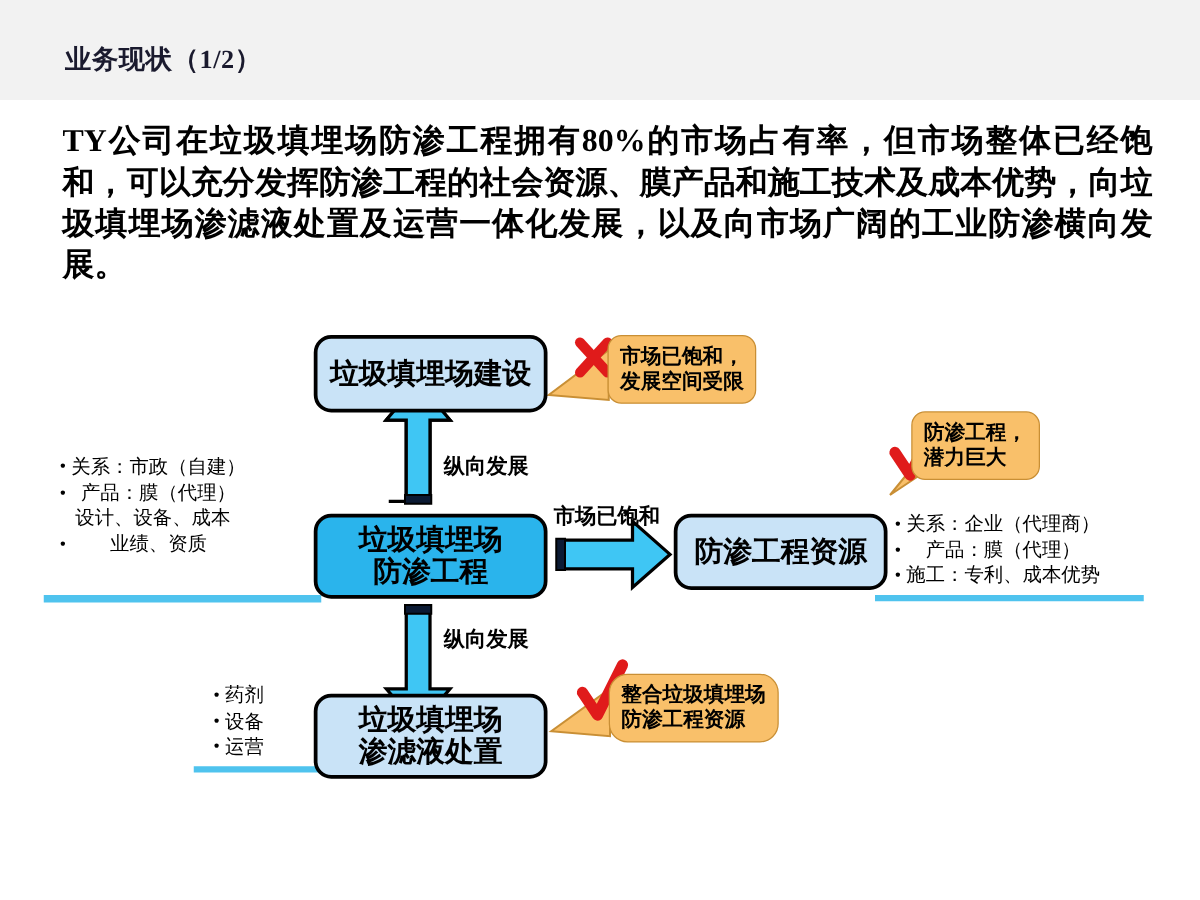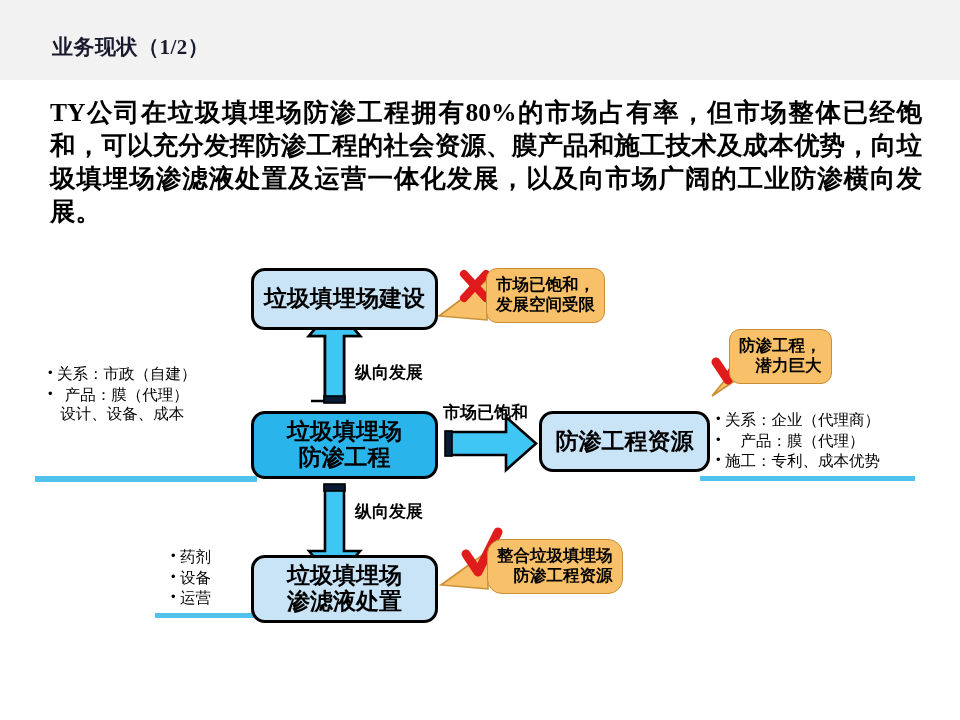--- a/index.html
+++ b/index.html
@@ -113,21 +113,21 @@
     position: absolute;
     box-sizing: border-box;
     background: #f9c06a;
     border: 1.6px solid #c98f35;
     border-radius: 11px;
     color: #000000;
     font-weight: bold;
     font-size: 16.5px;
     line-height: 1.22;
     padding: 6px 9px 7px 9px;
-    text-align: right;
+    text-align: left;
     font-family: "Liberation Serif", "DejaVu Serif", serif;
     white-space: nowrap;
   }
   #callout-market-saturated { left: 486px; top: 24px; }
   #callout-market-broad     { left: 729px; top: 85px; }
   #callout-integrate-res    { left: 487px; top: 295px; border-radius: 15px; }
   .callout-line { display: block; }
 
   
   .bullet-list {
@@ -257,20 +257,21 @@
     </div>
 
     <div class="arrow-label" id="label-vertical-up">纵向发展</div>
     <div class="arrow-label" id="label-horizontal">市场已饱和</div>
     <div class="arrow-label" id="label-vertical-down">纵向发展</div>
 
     <div class="bullet-list" id="bullets-left-top">
       <span class="li">关系：市政（自建）</span>
       <span class="li">产品：膜（代理）</span>
       <span class="li nobullet">设计、设备、成本</span>
+      <span class="li">业绩、资质</span>
     </div>
 
     <div class="bullet-list" id="bullets-right">
       <span class="li">关系：企业（代理商）</span>
       <span class="li">产品：膜（代理）</span>
       <span class="li">施工：专利、成本优势</span>
     </div>
 
     <div class="bullet-list" id="bullets-left-bottom">
       <span class="li">药剂</span>

